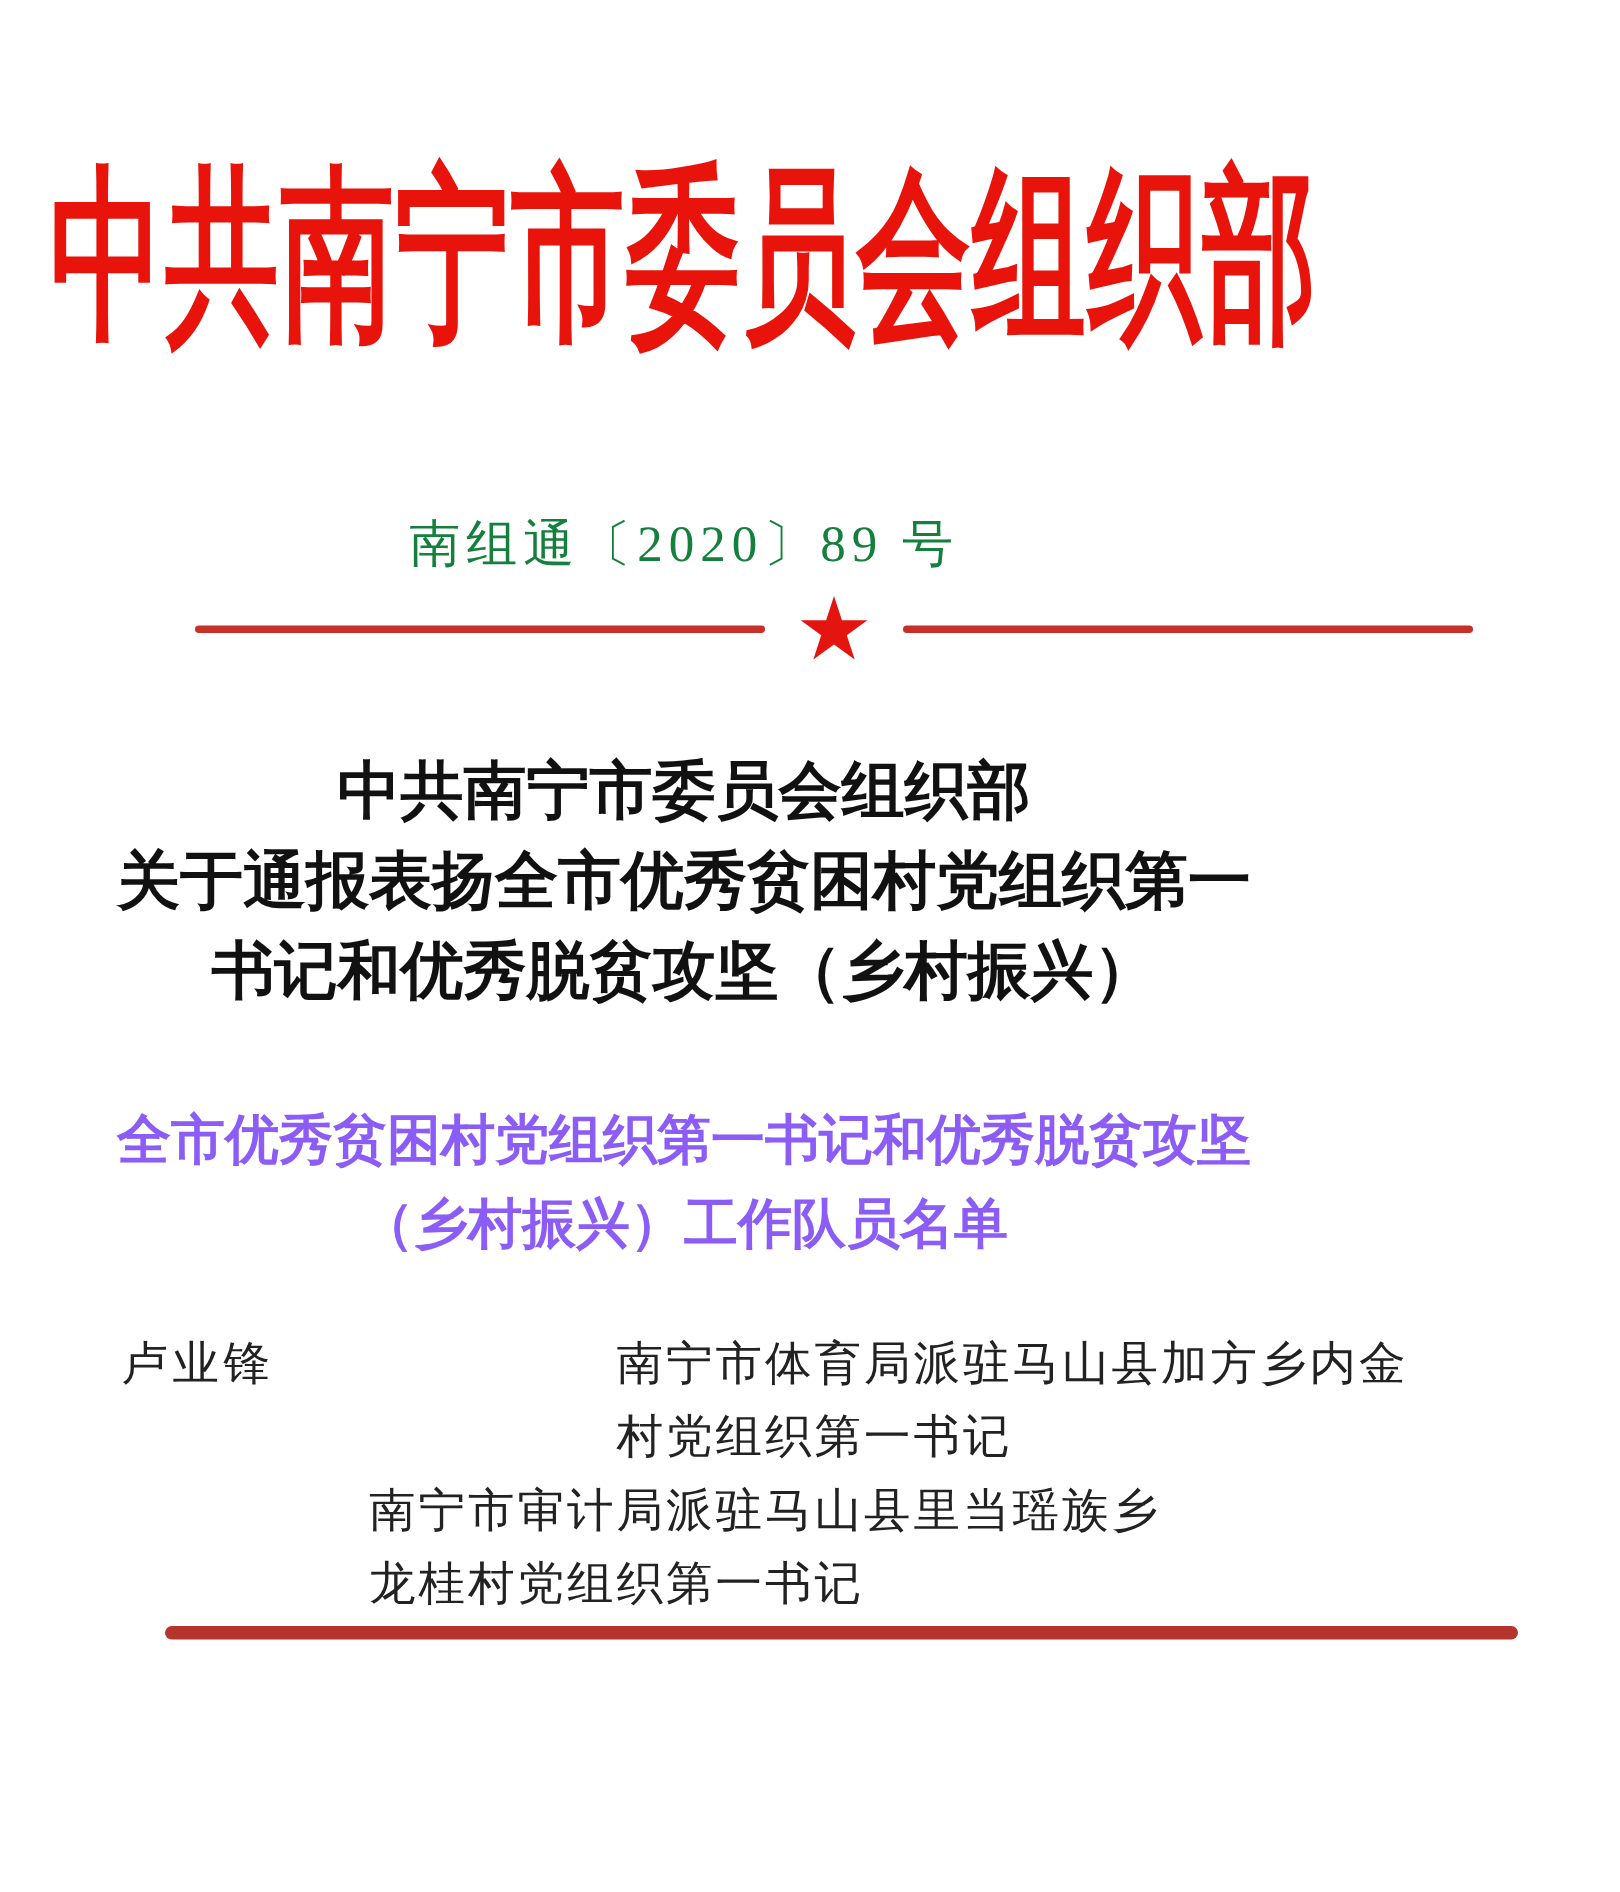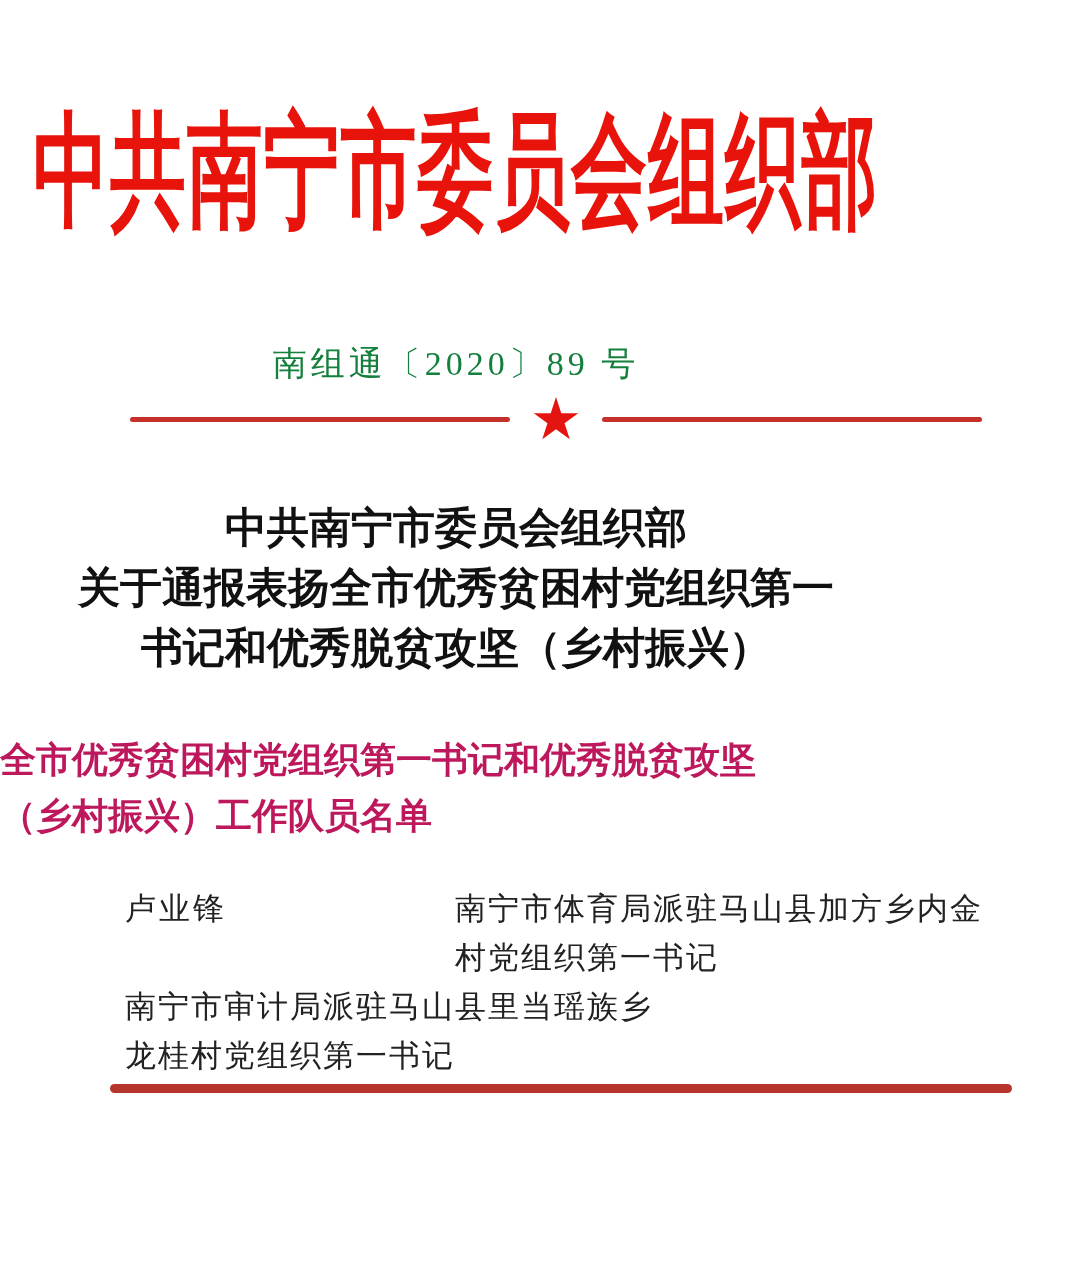--- a/index.html
+++ b/index.html
@@ -80,34 +80,36 @@
     text-align:center;
     font-weight:bold;
     font-size:42px;
     line-height:60px;
     color:#111;
   }
 
   
   .subtitle{
     margin-top:54px;
+    text-align:center;
     font-weight:bold;
     font-size:36px;
     line-height:56px;
-    color:#be185d;
+    color:#8b5cf6;
   }
 
   
   .list{
     margin-top:40px;
     padding-left:125px;
   }
   .row{
     display:flex;
     align-items:flex-start;
+    justify-content:center;
   }
   .row .name{
     flex:0 0 330px;
     font-size:31px;
     letter-spacing:3px;
     line-height:49px;
     color:#222;
   }
   .row .desc{
     flex:0 0 545px;

